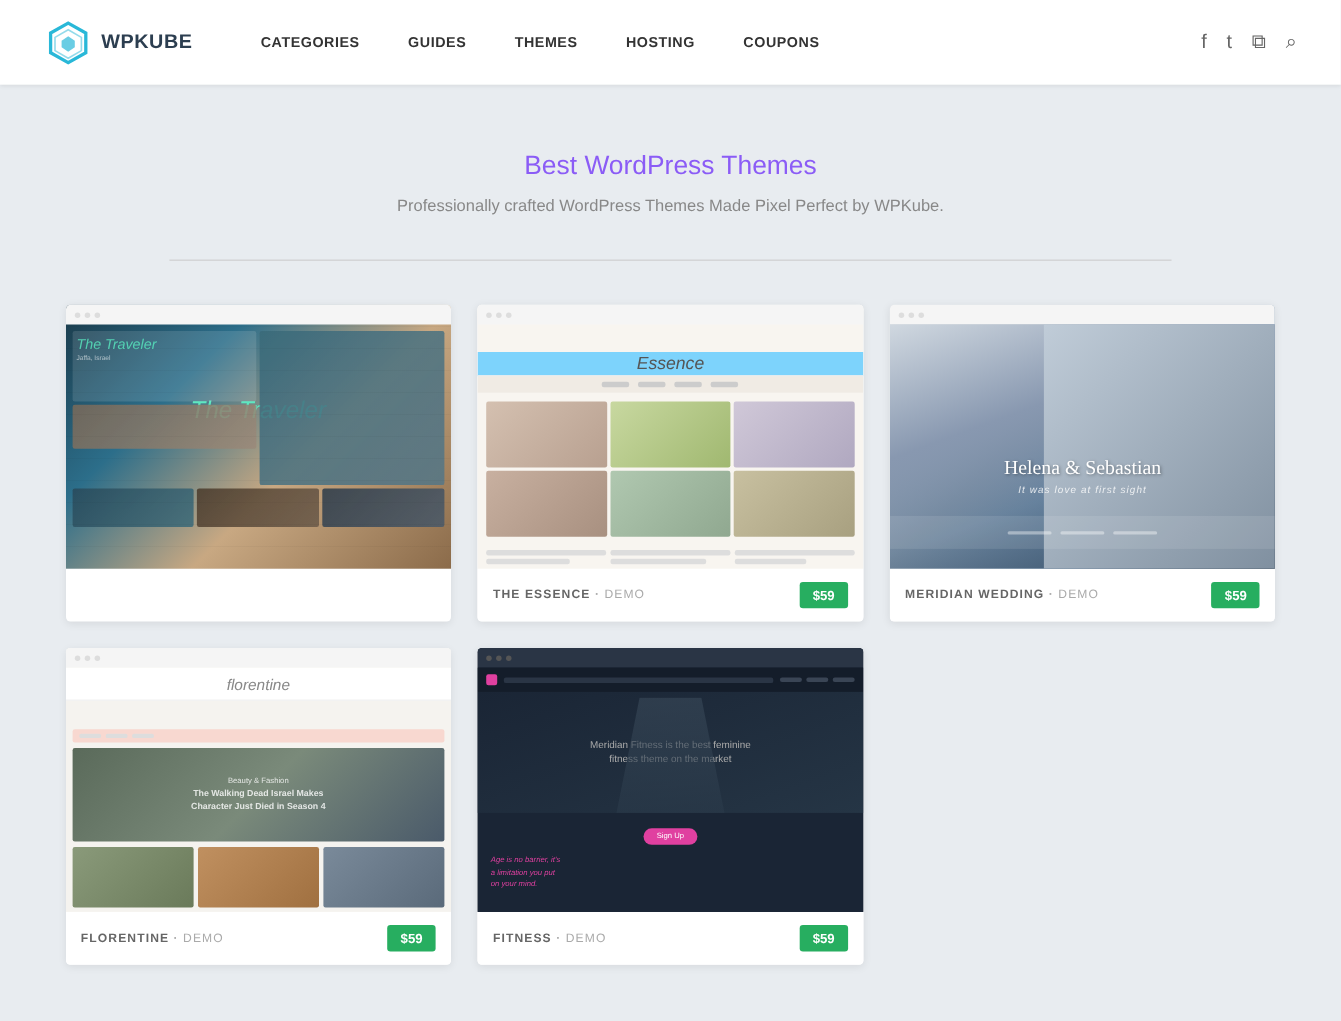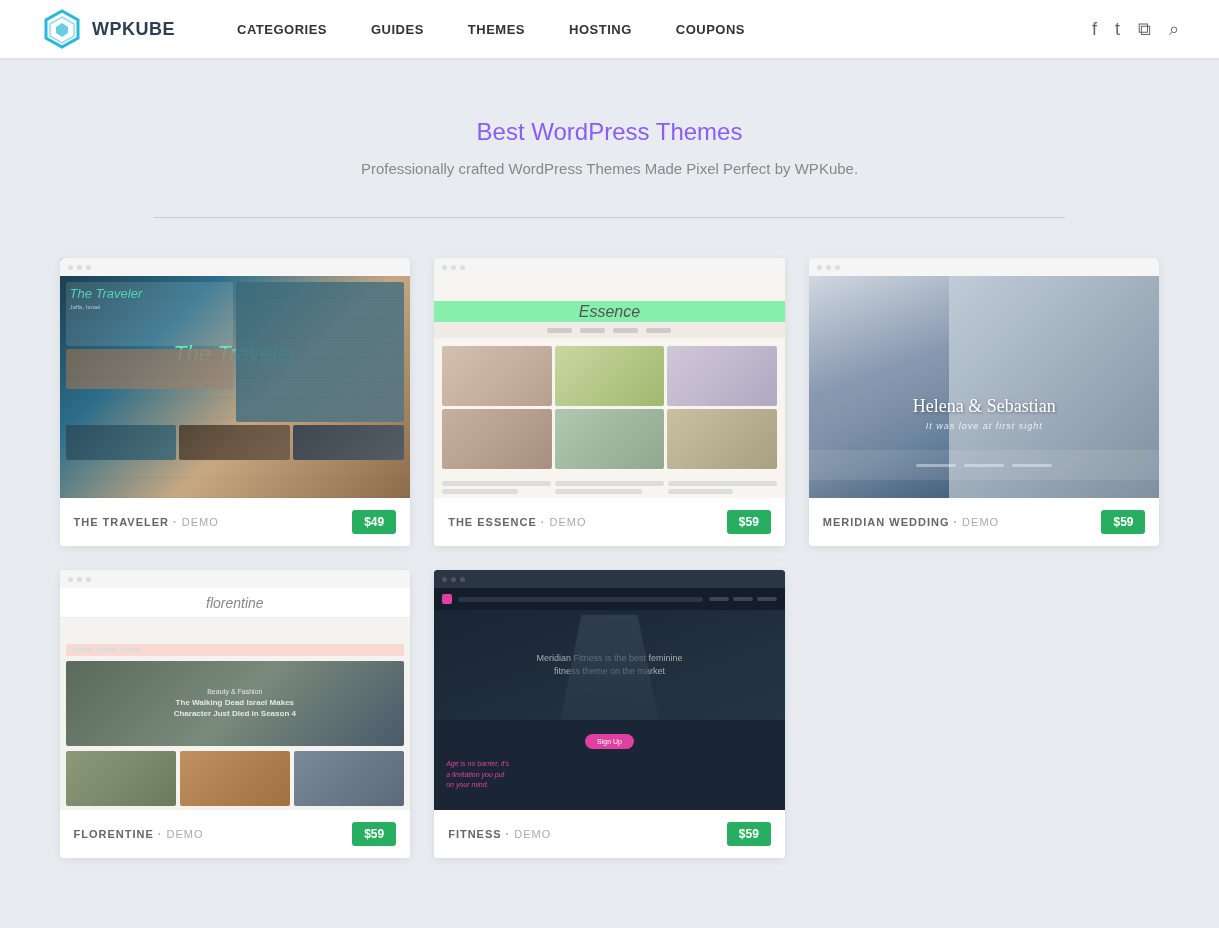--- a/index.html
+++ b/index.html
@@ -1,21 +1,21 @@
 <!DOCTYPE html>
 <html><head>
   <meta charset="utf-8">
   <style>
     * { margin: 0; padding: 0; box-sizing: border-box; }
     body { font-family: 'Arial', sans-serif; background: #e8ecf0; min-height: 928px; }
 
     
     header {
       background: #fff;
-      height: 58px;
+      height: 77px;
       display: flex;
       align-items: center;
       padding: 0 40px;
       box-shadow: 0 1px 4px rgba(0,0,0,0.08);
       position: relative;
       z-index: 10;
     }
     .logo-area {
       display: flex;
       align-items: center;
@@ -159,21 +159,21 @@
     .thumb-essence-content {
       position: absolute;
       top: 18px; left: 0; right: 0; bottom: 0;
       display: flex;
       flex-direction: column;
       align-items: center;
     }
     .essence-header {
       width: 100%;
       height: 30px;
-      background: #86efac;
+      background: #7dd3fc;
       display: flex;
       align-items: center;
       justify-content: center;
       border-bottom: 1px solid #eee;
       margin-top: 25px;
     }
     .essence-title {
       font-size: 16px;
       font-style: italic;
       color: #555;
@@ -365,26 +365,20 @@
           </div>
           <div style="background:rgba(255,255,255,0.1);border-radius:2px;grid-column:2/3;grid-row:1/3;background:linear-gradient(135deg,#3a6a7a,#557788);"></div>
           <div style="background:rgba(255,255,255,0.1);border-radius:2px;height:40px;background:linear-gradient(135deg,#7a6a5a,#9a8a7a);"></div>
           <div style="grid-column:1/3;display:grid;grid-template-columns:1fr 1fr 1fr;gap:3px;">
             <div style="height:35px;background:linear-gradient(135deg,#2a4a5a,#3a6a7a);border-radius:2px;"></div>
             <div style="height:35px;background:linear-gradient(135deg,#4a3a2a,#6a5a4a);border-radius:2px;"></div>
             <div style="height:35px;background:linear-gradient(135deg,#2a3a4a,#4a5a6a);border-radius:2px;"></div>
           </div>
         </div>
       </div>
-      <div class="theme-info">
-        <div class="theme-name">
-          <span>THE TRAVELER</span><span class="sep">·</span><span class="theme-demo">DEMO</span>
-        </div>
-        <div class="theme-price">$49</div>
-      </div>
     </div>
 
     <div class="theme-card">
       <div class="theme-thumb thumb-essence">
         <div class="thumb-bar">
           <div class="thumb-dot"></div>
             <div class="thumb-dot"></div>
             <div class="thumb-dot"></div>
         </div>
         <div class="thumb-essence-content">

